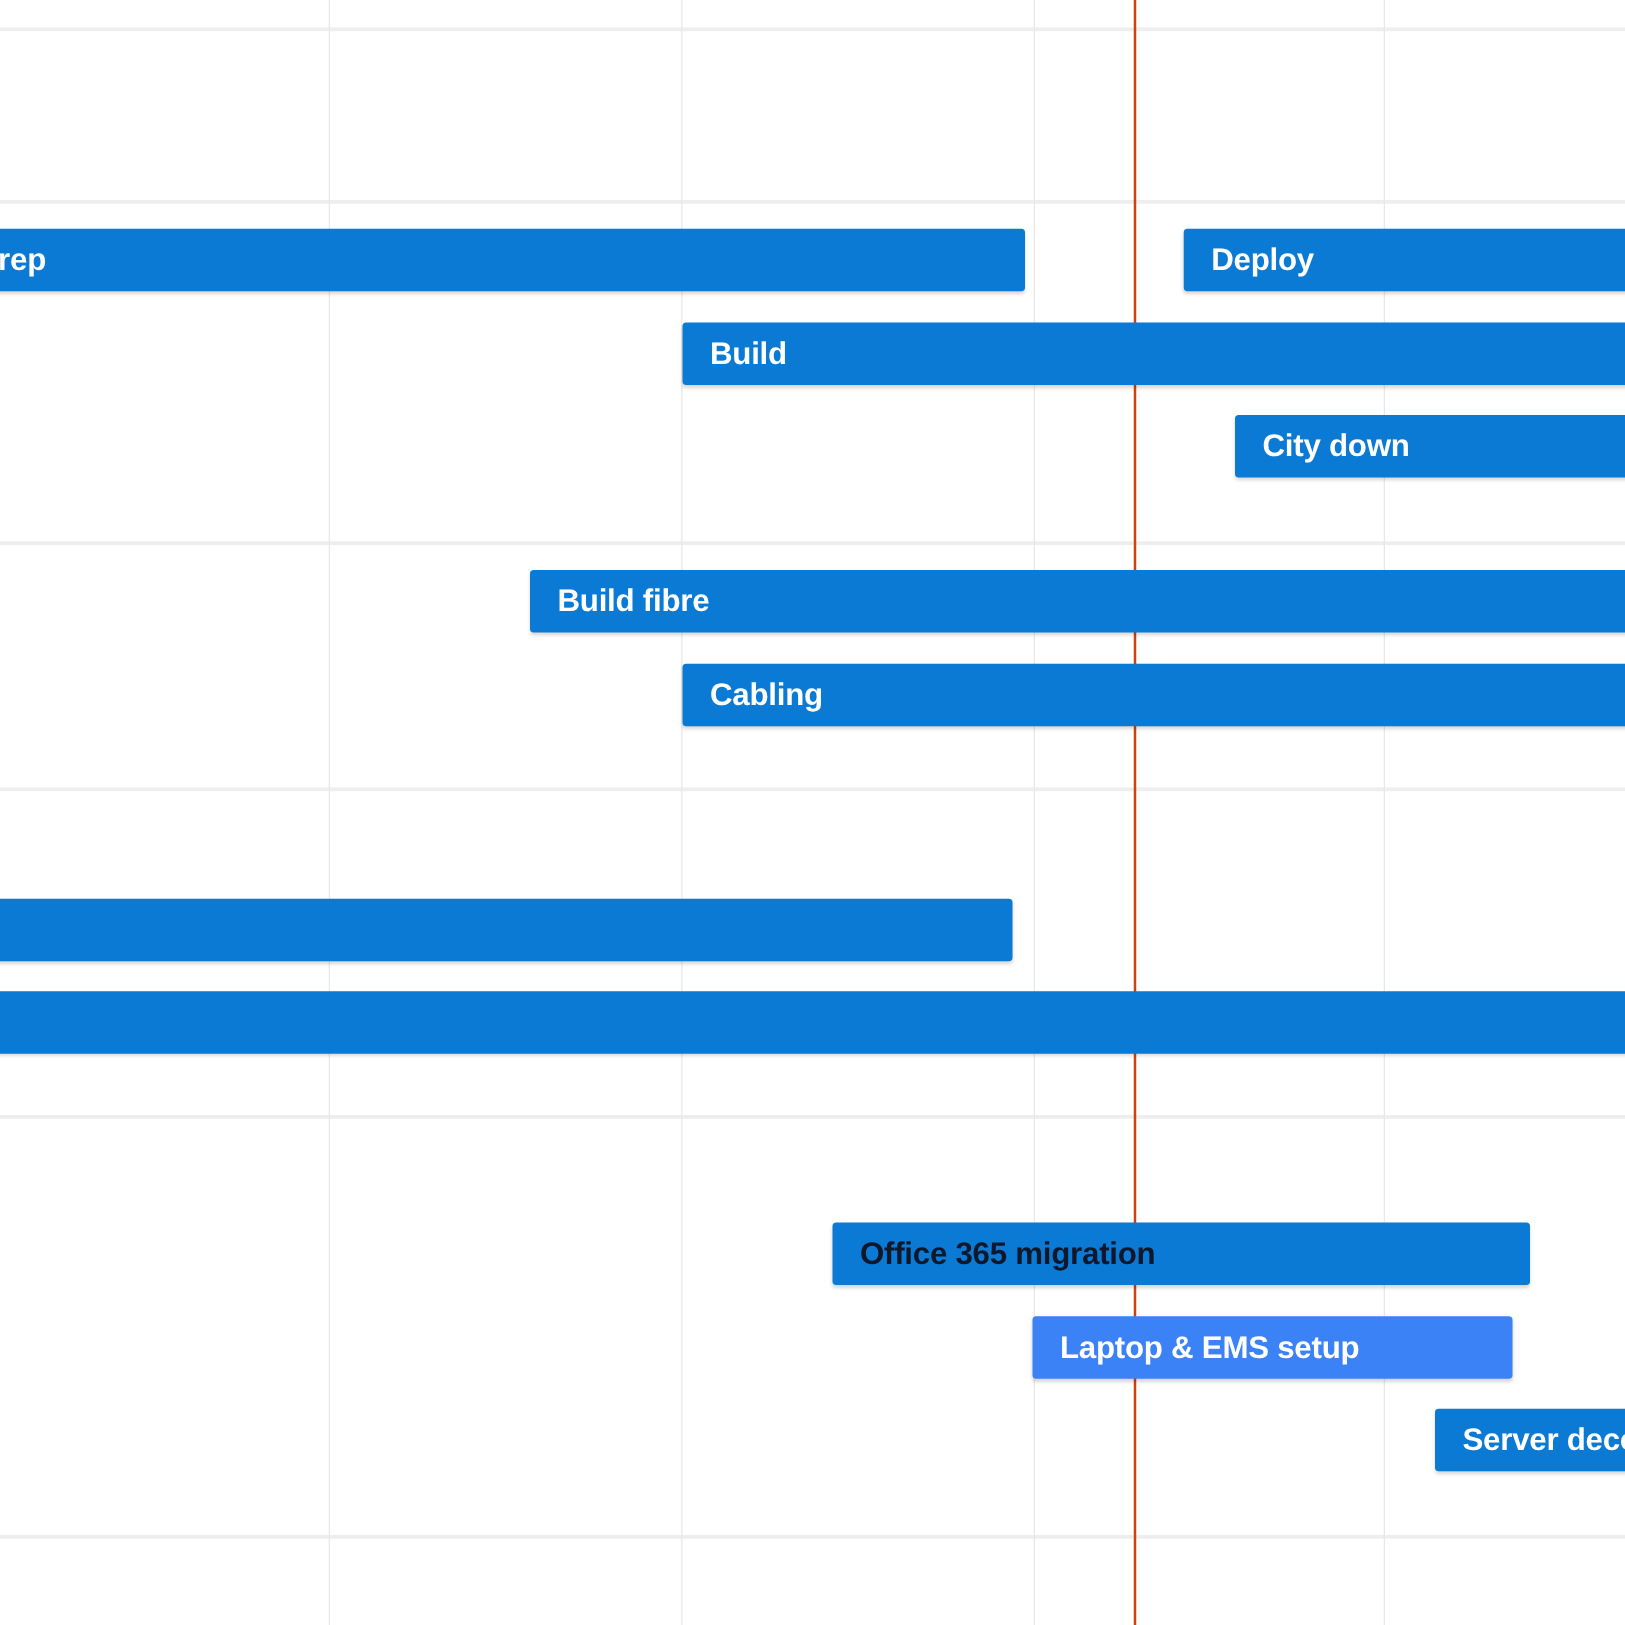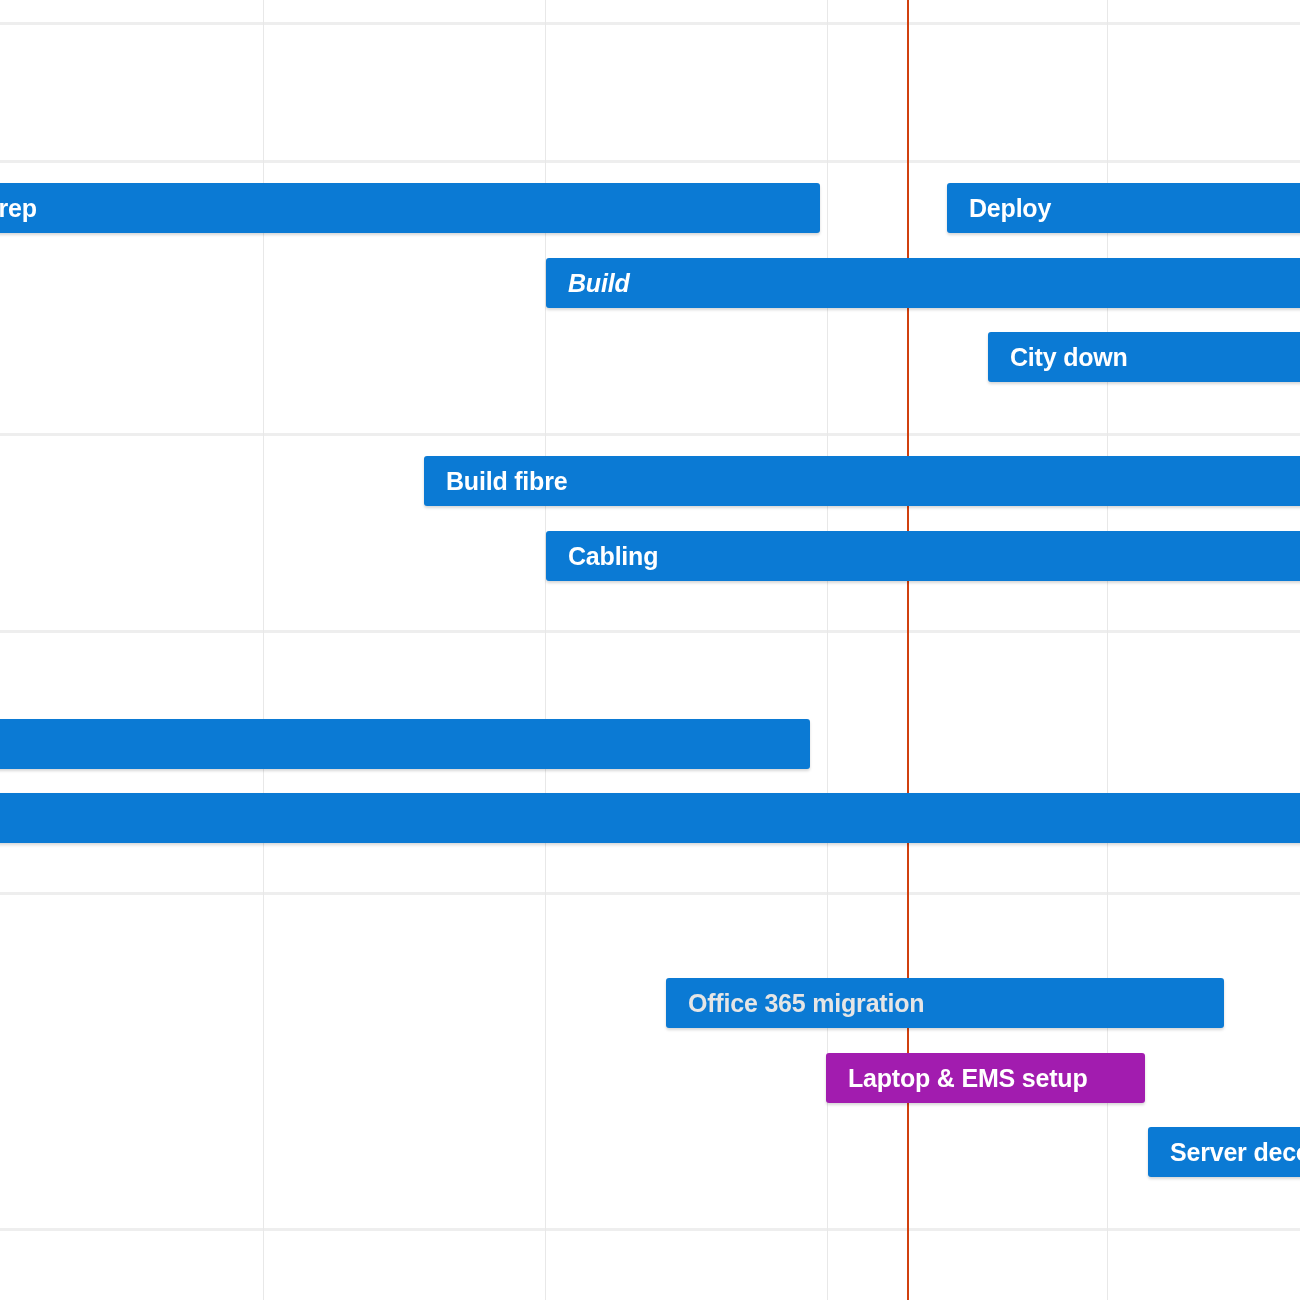--- a/index.html
+++ b/index.html
@@ -112,37 +112,37 @@
   </div>
 
   <div class="bars-layer">
       <div class="bar clip-left" style="left: -40px; width: 860px; top: 183px; height: 50px; background: rgb(11, 122, 212);">
         <span class="bar-label" style="color: rgb(255, 255, 255);">Prep</span>
       </div>
       <div class="bar clip-right" style="left: 947px; width: 393px; top: 183px; height: 50px; background: rgb(11, 122, 212);">
         <span class="bar-label" style="color: rgb(255, 255, 255);">Deploy</span>
       </div>
       <div class="bar clip-right" style="left: 546px; width: 794px; top: 258px; height: 50px; background: rgb(11, 122, 212);">
-        <span class="bar-label" style="color: rgb(255, 255, 255); font-style: italic;">Build</span>
+        <span class="bar-label" style="color: rgb(255, 255, 255);">Build</span>
       </div>
       <div class="bar clip-right" style="left: 988px; width: 352px; top: 332px; height: 50px; background: rgb(11, 122, 212);">
         <span class="bar-label" style="color: rgb(255, 255, 255);">City down</span>
       </div>
       <div class="bar clip-right" style="left: 424px; width: 916px; top: 456px; height: 50px; background: rgb(11, 122, 212);">
         <span class="bar-label" style="color: rgb(255, 255, 255);">Build fibre</span>
       </div>
       <div class="bar" style="left: 546px; width: 808px; top: 531px; height: 50px; background: rgb(11, 122, 212);">
         <span class="bar-label" style="color: rgb(255, 255, 255);">Cabling</span>
       </div>
       <div class="bar no-label clip-left" style="left: -40px; width: 850px; top: 719px; height: 50px; background: rgb(11, 122, 212);"></div>
       <div class="bar no-label clip-left clip-right" style="left: -40px; width: 1380px; top: 793px; height: 50px; background: rgb(11, 122, 212);"></div>
       <div class="bar" style="left: 666px; width: 558px; top: 978px; height: 50px; background: rgb(11, 122, 212);">
-        <span class="bar-label" style="color: #e5e5e5;">Office 365 migration</span>
+        <span class="bar-label" style="color: #0f172a;">Office 365 migration</span>
       </div>
-      <div class="bar" style="left: 826px; width: 319px; top: 1053px; height: 50px; background: #a21caf;">
+      <div class="bar" style="left: 826px; width: 384px; top: 1053px; height: 50px; background: #3b82f6;">
         <span class="bar-label" style="color: rgb(255, 255, 255);">Laptop &amp; EMS setup</span>
       </div>
       <div class="bar clip-right" style="left: 1148px; width: 192px; top: 1127px; height: 50px; background: rgb(11, 122, 212);">
         <span class="bar-label" style="color: rgb(255, 255, 255);">Server decommission</span>
       </div>
     </div>
 
 </div>
 
 </body></html>

